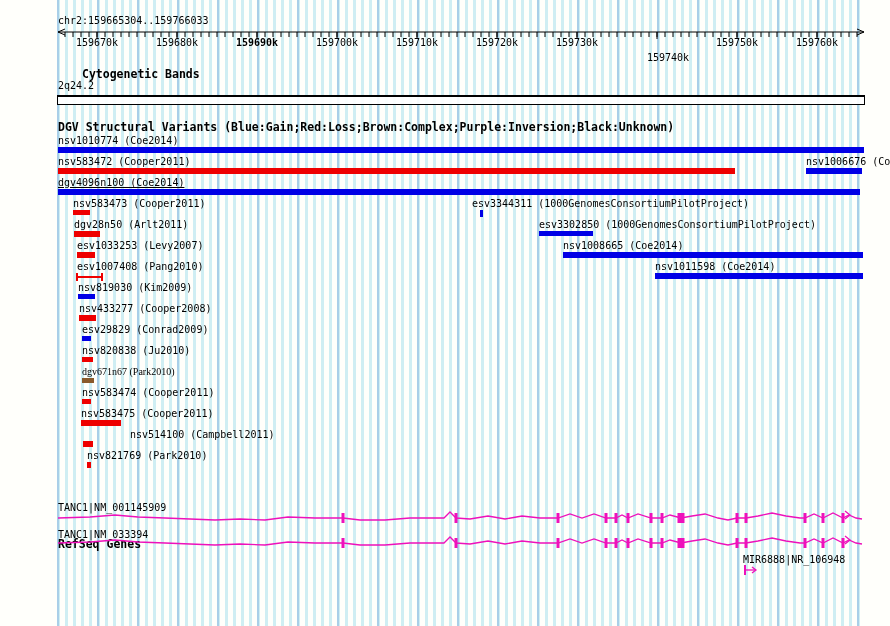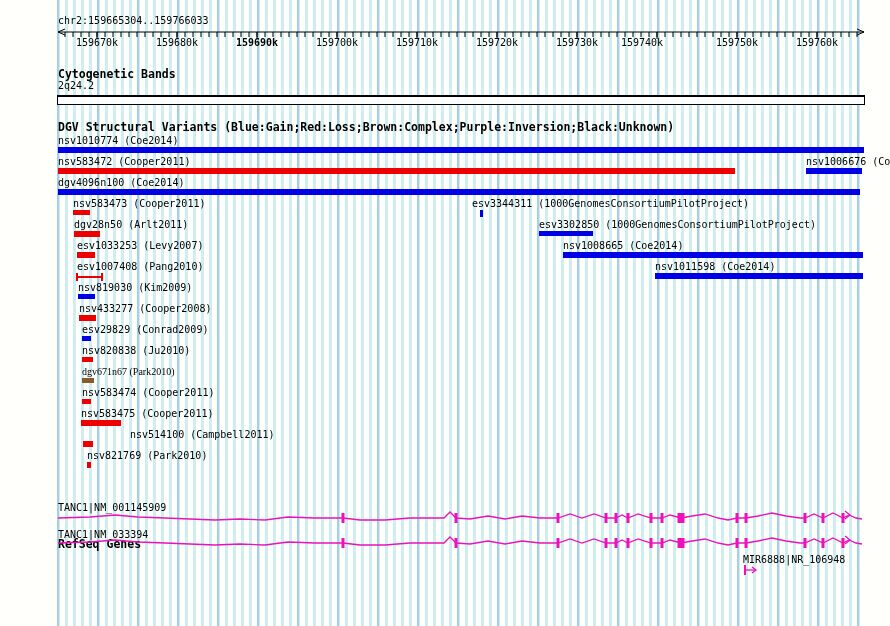--- a/index.html
+++ b/index.html
@@ -152,38 +152,38 @@
       <line x1="817" y1="32" x2="817" y2="39" stroke="#000000" stroke-width="1"></line>
     </svg>
   <div id="ruler-labels">
       <div class="ticklbl" style="left: 67px;">159670k</div>
       <div class="ticklbl" style="left: 147px;">159680k</div>
       <div class="ticklbl" style="left: 227px; font-weight: bold;">159690k</div>
       <div class="ticklbl" style="left: 307px;">159700k</div>
       <div class="ticklbl" style="left: 387px;">159710k</div>
       <div class="ticklbl" style="left: 467px;">159720k</div>
       <div class="ticklbl" style="left: 547px;">159730k</div>
-      <div class="ticklbl" style="left: 612px;">159740k</div>
+      <div class="ticklbl" style="left: 638px; margin-top: 15px;">159740k</div>
       <div class="ticklbl" style="left: 707px;">159750k</div>
       <div class="ticklbl" style="left: 787px;">159760k</div>
     </div>
 
-  <div class="sec" style="left:58px; top:68px;">Cytogenetic Bands</div>
+  <div class="sec" style="left:58px; top:68px;padding-left:24px;">Cytogenetic Bands</div>
   <div class="lbl" style="left:58px; top:80px;">2q24.2</div>
   <div id="cytoband-box"></div>
 
   <div class="sec" style="left:58px; top:121px;">DGV Structural Variants (Blue:Gain;Red:Loss;Brown:Complex;Purple:Inversion;Black:Unknown)</div>
   <div id="variants">
       <div class="lbl" style="left: 58px; top: 135px;">nsv1010774 (Coe2014)</div>
       <div class="bar" style="left: 58px; top: 147px; width: 806px; height: 6px; background: rgb(0, 0, 230);"></div>
       <div class="lbl" style="left: 58px; top: 156px;">nsv583472 (Cooper2011)</div>
       <div class="bar" style="left: 58px; top: 168px; width: 677px; height: 6px; background: rgb(238, 0, 0);"></div>
       <div class="lbl" style="left: 806px; top: 156px;">nsv1006676 (Co</div>
       <div class="bar" style="left: 806px; top: 168px; width: 56px; height: 6px; background: rgb(0, 0, 230);"></div>
-      <div class="lbl" style="left: 58px; top: 177px;">dgv4096n100 (Coe2014)</div>
+      <div class="lbl" style="left: 58px; top: 177px; text-decoration: underline;">dgv4096n100 (Coe2014)</div>
       <div class="bar" style="left: 58px; top: 189px; width: 802px; height: 6px; background: rgb(0, 0, 230);"></div>
       <div class="lbl" style="left: 73px; top: 198px;">nsv583473 (Cooper2011)</div>
       <div class="bar" style="left: 73px; top: 210px; width: 17px; height: 5px; background: rgb(238, 0, 0);"></div>
       <div class="lbl" style="left: 464px; top: 198px; margin-left: 8px;">esv3344311 (1000GenomesConsortiumPilotProject)</div>
       <div class="bar" style="left: 480px; top: 210px; width: 3px; height: 7px; background: rgb(0, 0, 230);"></div>
       <div class="lbl" style="left: 74px; top: 219px;">dgv28n50 (Arlt2011)</div>
       <div class="bar" style="left: 74px; top: 231px; width: 26px; height: 6px; background: rgb(238, 0, 0);"></div>
       <div class="lbl" style="left: 539px; top: 219px;">esv3302850 (1000GenomesConsortiumPilotProject)</div>
       <div class="bar" style="left: 539px; top: 231px; width: 54px; height: 5px; background: rgb(0, 0, 230);"></div>
       <div class="lbl" style="left: 77px; top: 240px;">esv1033253 (Levy2007)</div>

